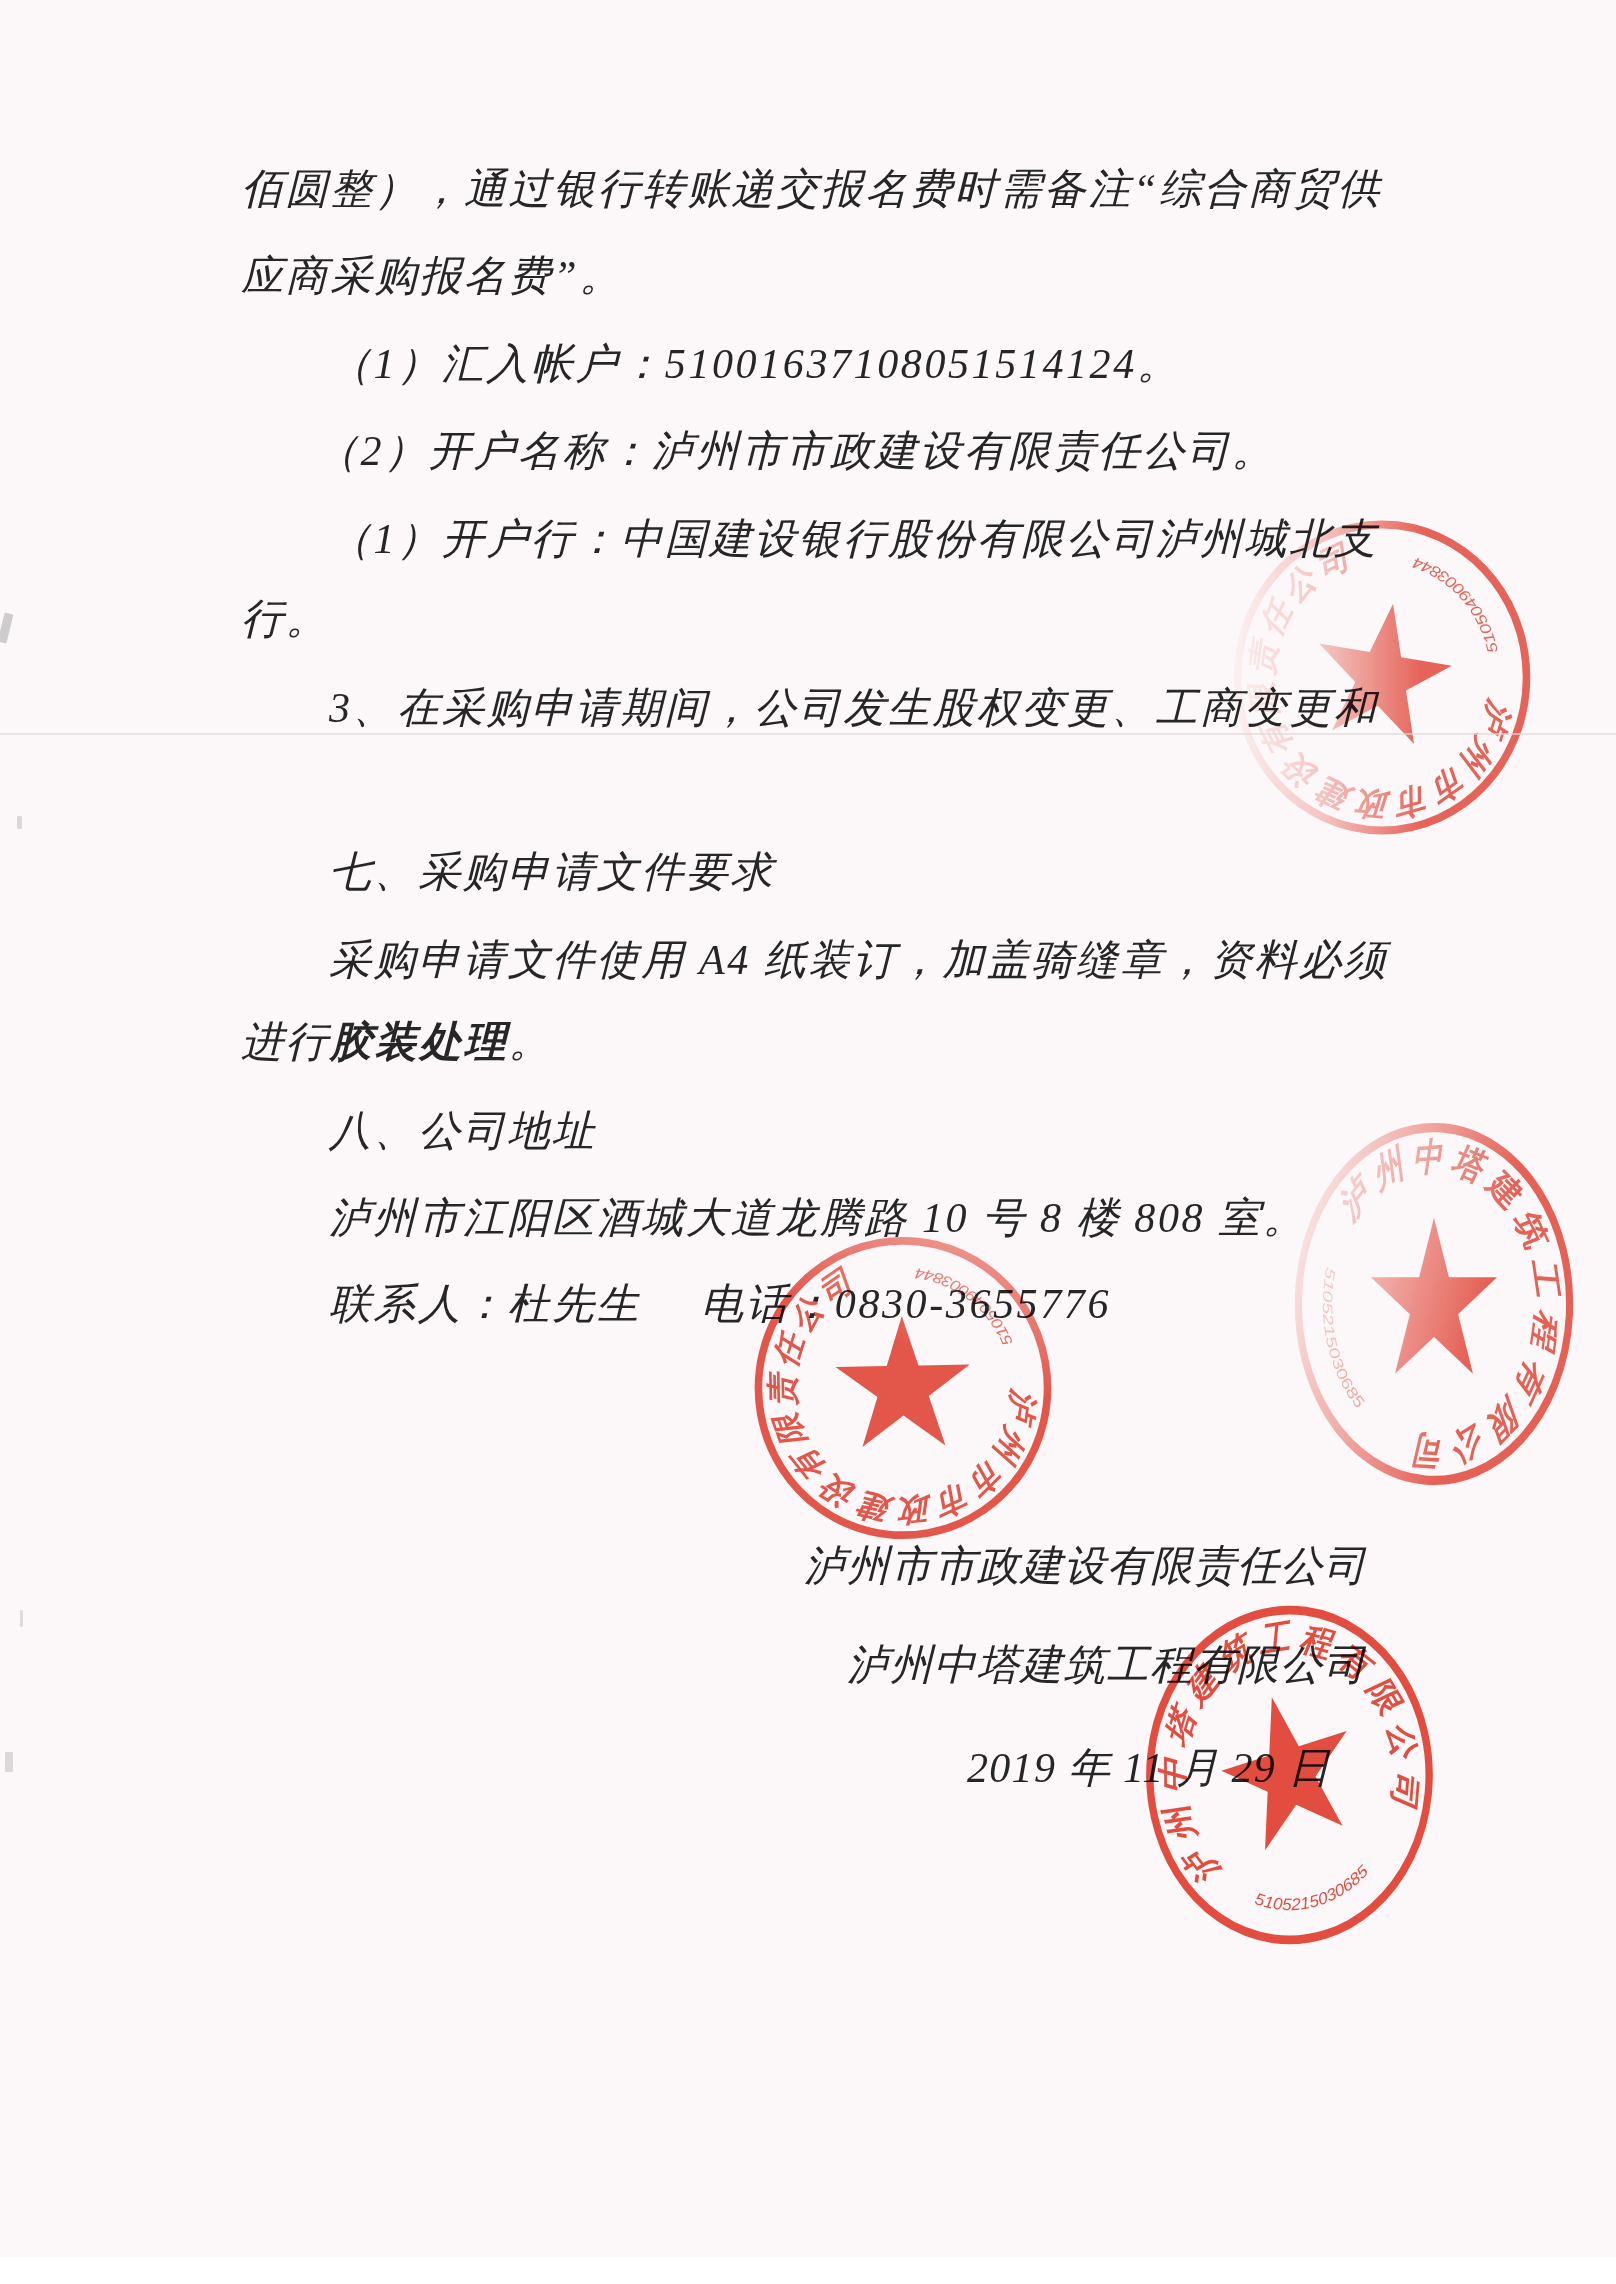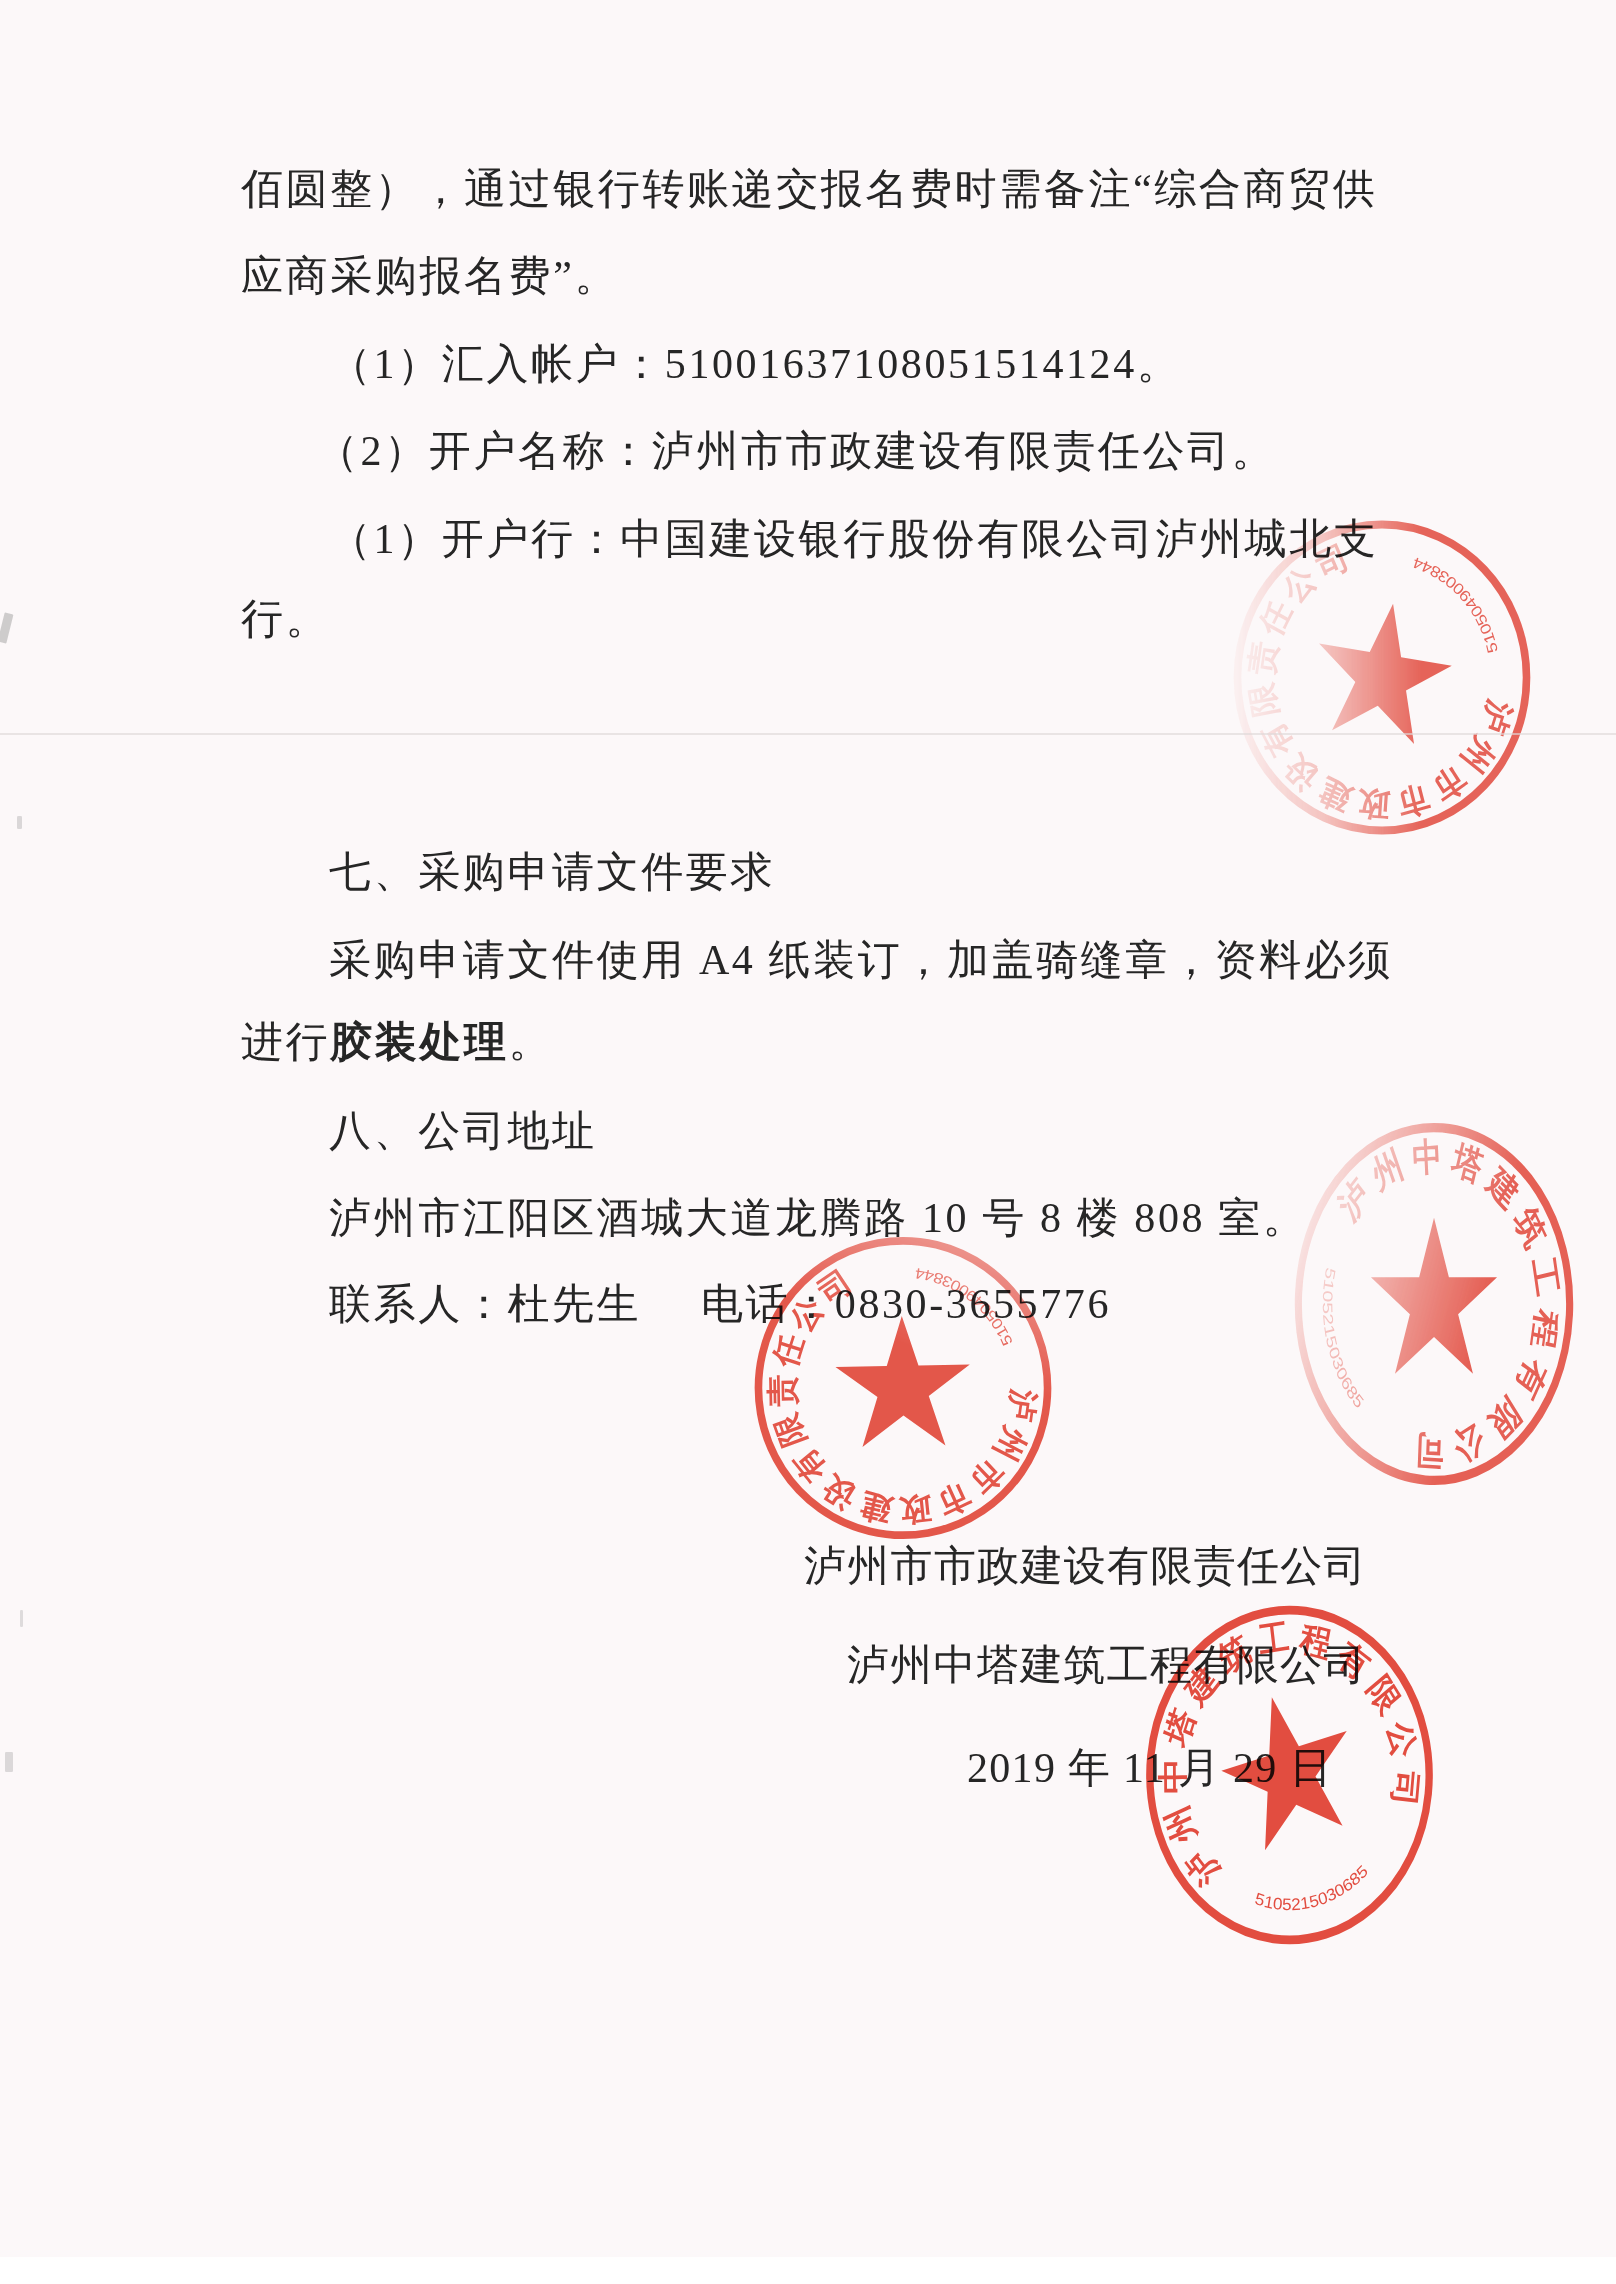--- a/index.html
+++ b/index.html
@@ -1,36 +1,37 @@
 <!DOCTYPE html>
 <html style="font-size:10.4px"><head>
 <meta charset="utf-8">
 <style>
   html,body{margin:0;padding:0;}
   body{width:1617px;height:2284px;font-family:"Liberation Serif","DejaVu Serif",serif;}
-  #page{position:relative;width:1617px;height:2257px;overflow:hidden;}
+  #page{position:relative;width:1617px;height:2257px;overflow:hidden;font-style:italic;}
   .line{position:absolute;font-size:42px;letter-spacing:2.6px;white-space:nowrap;line-height:1.2;}
   .line b{font-weight:bold;margin-top:19px;}
   .sig{position:absolute;font-size:42px;letter-spacing:1.3px;white-space:nowrap;}
   .stamp{position:absolute;mix-blend-mode:multiply;filter:blur(0.4px);pointer-events:none;}
   .scan-line{position:absolute;left:0;width:1617px;height:2px;opacity:.65;}
   .speck{position:absolute;border-radius:1.3px;}
   .contact-part{position:absolute;top:0;white-space:nowrap;}
 </style>
 </head>
 <body>
 
 <div id="page" style="background: rgb(252, 248, 249); color: rgb(38, 38, 38);">
 
   <div class="line" style="top:164px;left:241px">佰圆整），通过银行转账递交报名费时需备注“综合商贸供</div>
   <div class="line" style="top:251px;left:241px">应商采购报名费”。</div>
   <div class="line" style="top:339px;left:329px">（1）汇入帐户：51001637108051514124。</div>
   <div class="line" style="top:426px;left:316px">（2）开户名称：泸州市市政建设有限责任公司。</div>
   <div class="line" style="top:514px;left:329px">（1）开户行：中国建设银行股份有限公司泸州城北支</div>
   <div class="line" style="top:594px;left:241px">行。</div>
+  <div class="line" style="top:683px;left:329px">3、在采购申请期间，公司发生股权变更、工商变更和</div>
   <div class="line" style="top:847px;left:329px">七、采购申请文件要求</div>
   <div class="line" style="top:935px;left:329px">采购申请文件使用 A4 纸装订，加盖骑缝章，资料必须</div>
   <div class="line" style="top:1017px;left:241px">
     <span>进行</span><b>胶装处理</b><span>。</span>
   </div>
   <div class="line" style="top:1106px;left:329px">八、公司地址</div>
   <div class="line" style="top:1193px;left:329px">泸州市江阳区酒城大道龙腾路 10 号 8 楼 808 室。</div>
   <div class="line" style="top:1279px;left:0;width:1617px">
     <span class="contact-part" style="left:329px">联系人：杜先生</span>
     <span class="contact-part" style="left:701px">电话：0830-3655776</span>

